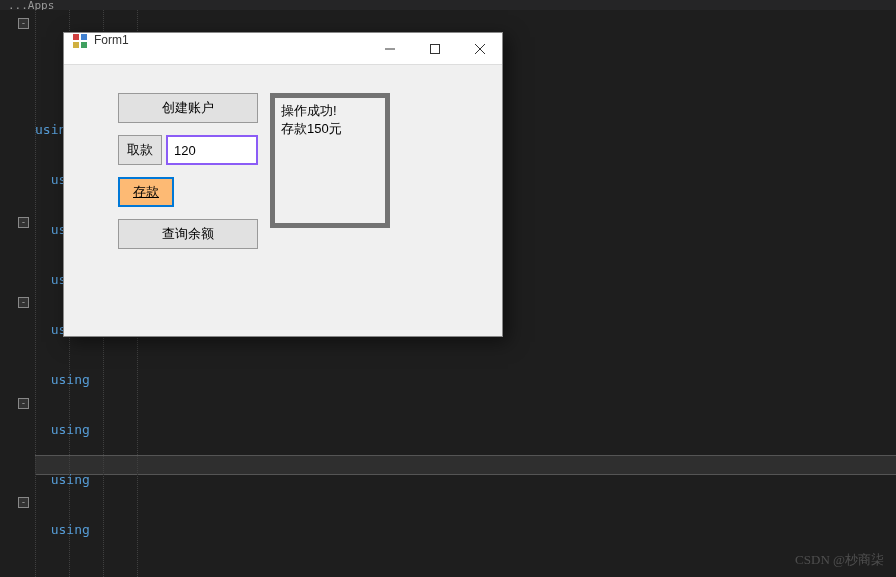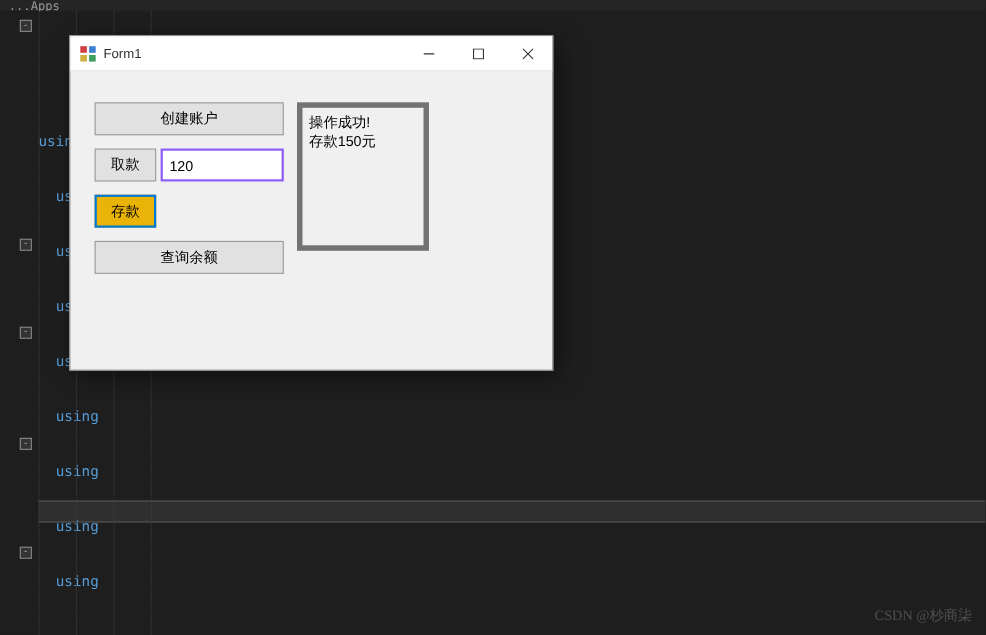--- a/index.html
+++ b/index.html
@@ -83,21 +83,21 @@
       box-shadow: 5px 5px 18px rgba(0,0,0,0.5);
       font-family: "Microsoft YaHei", Tahoma, sans-serif;
       font-size: 12px;
       color: #000;
     }
     .titlebar {
       height: 32px;
       background: #fff;
       border-bottom: 1px solid #ddd;
       display: flex;
-      align-items: center;
+      align-items: flex-start;
       padding-left: 8px;
     }
     .winicon {
       width: 16px;
       height: 16px;
       margin-right: 6px;
     }
     .winicon svg { display: block; }
     .title-text { flex: 0 0 auto; color: #333; }
     .title-spacer { flex: 1; }
@@ -108,34 +108,35 @@
       align-items: center;
       justify-content: center;
       color: #333;
     }
     .dialog-body {
       padding: 28px 22px;
       display: flex;
       gap: 12px;
     }
     .controls-col { width: 172px; }
-    .btn-row { display: flex; margin-bottom: 12px; gap: 4px; }
+    .btn-row { display: flex; margin-bottom: 12px; gap: 4px; margin-left: 32px; }
     .dbutton {
       height: 30px;
       border: 1px solid #999;
       background: #e1e1e1;
       font-size: 13px;
       cursor: pointer;
       display: flex;
       align-items: center;
       justify-content: center;
     }
     .dbutton.active {
       border: 2px solid #0078d7;
-      background: #eab308;
+      background: #fdba74;
+      text-decoration: underline;
     }
     .dinput {
       height: 30px;
       border: 2px solid #8b5cf6;
       background: #fff;
       padding: 0 6px;
       font-size: 13px;
     }
     .full-btn { width: 100%; }
     .half-btn { width: 56px; }

